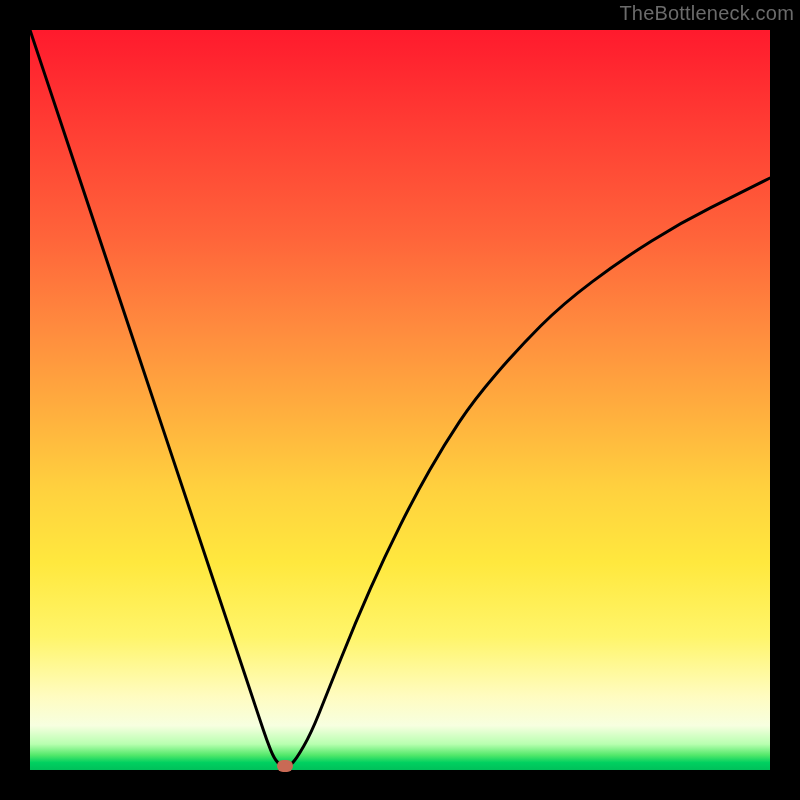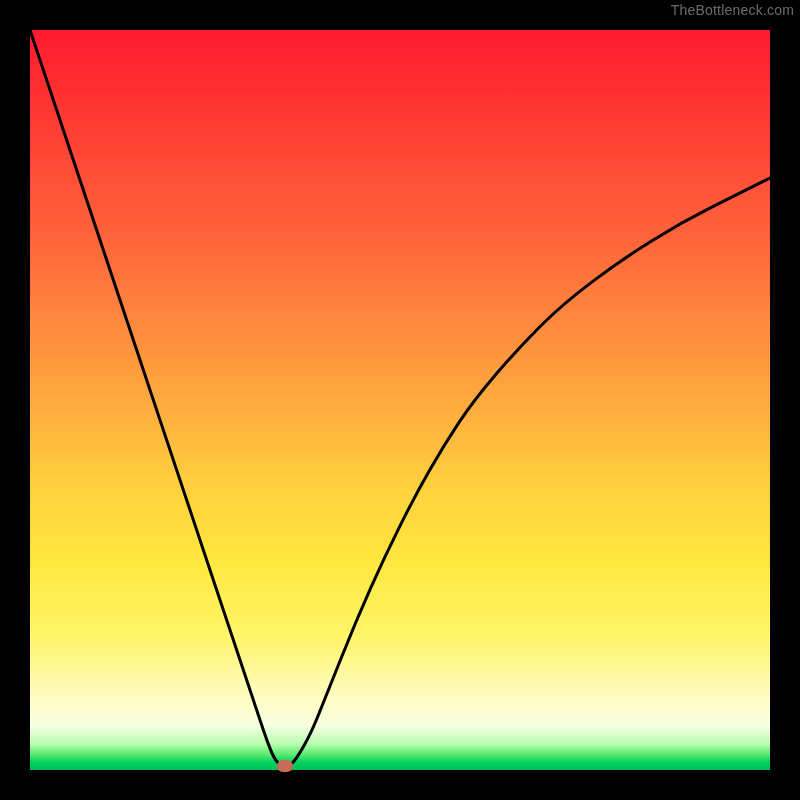--- a/index.html
+++ b/index.html
@@ -11,21 +11,21 @@
     left: 0; top: 0;
     width: 800px; height: 800px;
     background: #000;
   }
 
   .attribution {
     position: absolute;
     top: 2px;
     right: 6px;
     color: #6b6b6b;
-    font-size: 14px;
+    font-size: 20px;
     font-weight: 400;
     letter-spacing: 0.2px;
   }
 
   .plot-area {
     position: absolute;
     left: 30px;
     top: 30px;
     width: 740px;
     height: 740px;

